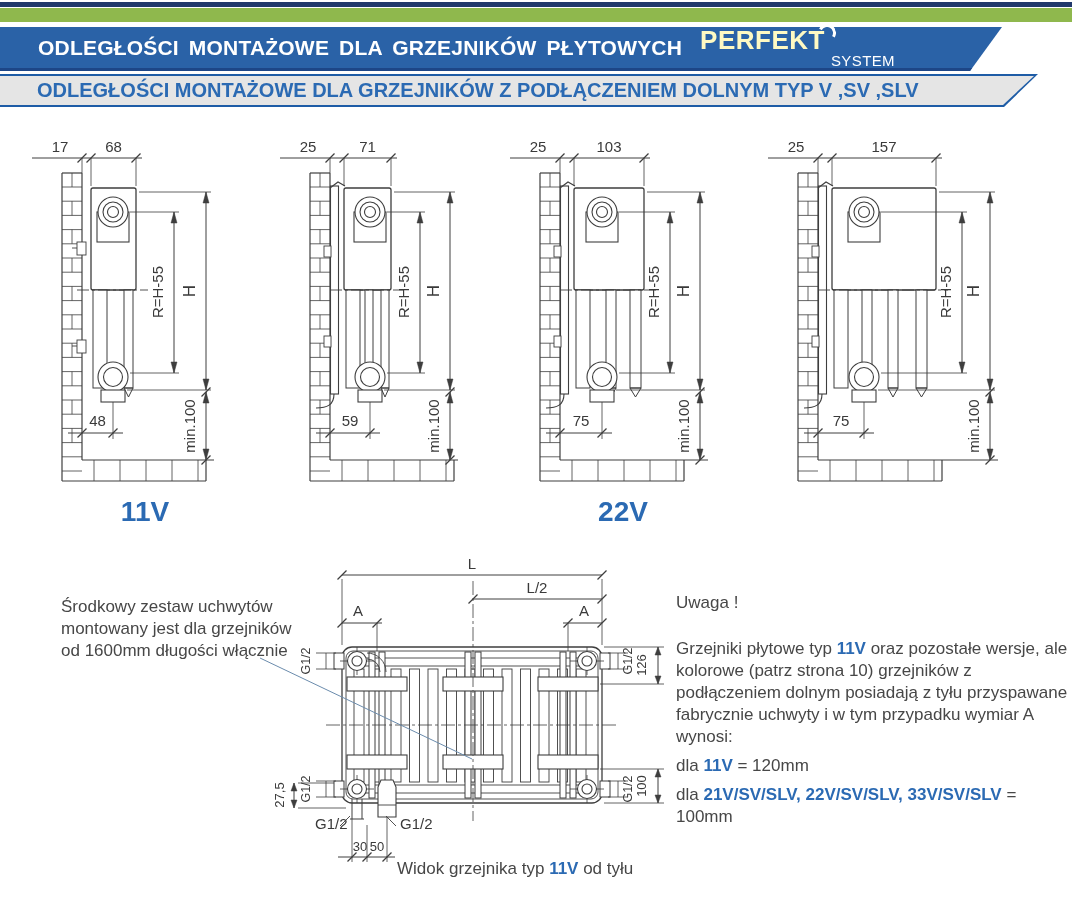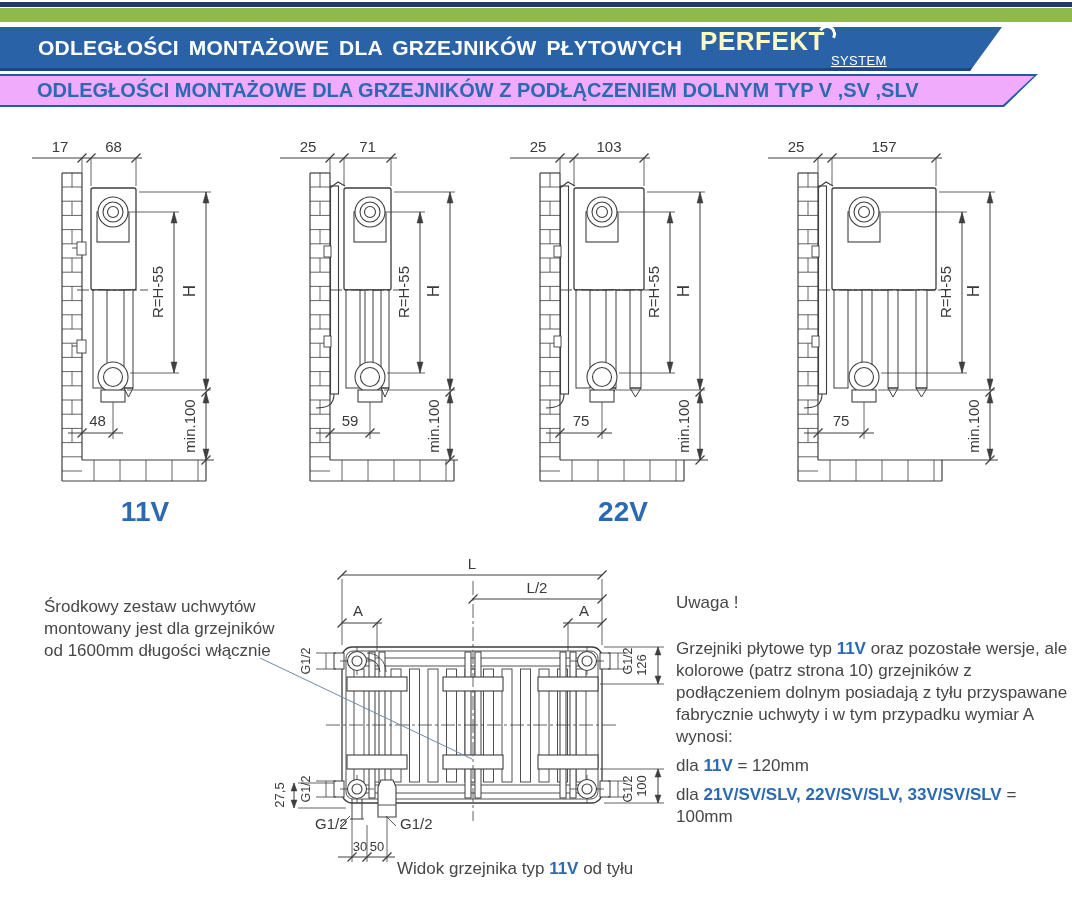--- a/index.html
+++ b/index.html
@@ -11,33 +11,33 @@
   .banner{position:absolute;left:0;top:27px;width:1010px;height:44px;background:#2a62a7;
           border-bottom:3px solid #1d4687;box-sizing:border-box;
           clip-path:polygon(0 0,1002px 0,970px 100%,0 100%);
           display:flex;align-items:center;padding-left:38px;}
   .banner-title{color:#fff;font-size:21px;font-weight:700;letter-spacing:.2px;word-spacing:4px;white-space:nowrap;}
   .logo{margin-left:18px;white-space:nowrap;display:inline-flex;align-items:flex-start;}
   .brand{color:#fef9c3;font-size:26px;font-weight:800;letter-spacing:.5px;line-height:26px;}
   .brand-arc{display:inline-block;width:12px;height:12px;border:3px solid #fff;border-radius:50%;
              border-left-color:transparent;border-bottom-color:transparent;transform:rotate(-15deg);
              margin:-3px 0 0 -7px;}
-  .brand-sub{color:#fff;font-size:13px;letter-spacing:.4px;margin-left:-5px;margin-top:25px;text-decoration:underline;}
+  .brand-sub{color:#fff;font-size:15px;letter-spacing:.4px;margin-left:-5px;margin-top:25px;}
   .subbanner-outer{position:absolute;left:0;top:74px;width:1040px;height:33px;background:#1e5ca6;
           clip-path:polygon(0 0,1038px 0,1004px 100%,0 100%);}
-  .subbanner-inner{position:absolute;left:0;top:2px;width:1036px;height:29px;background:#f0abfc;
+  .subbanner-inner{position:absolute;left:0;top:2px;width:1036px;height:29px;background:#e5e5e5;
           clip-path:polygon(0 0,1034px 0,1003px 100%,0 100%);
           display:flex;align-items:center;padding-left:37px;box-sizing:border-box;}
   .subtitle{color:var(--accent,#1e5ca6);font-size:20px;font-weight:600;white-space:nowrap;}
   
   .side-fig{position:absolute;top:130px;width:250px;margin:0;}
   .side-fig svg{display:block;}
   .type-label{text-align:center;font-size:28px;font-weight:600;color:var(--accent,#2c6cb4);margin-top:6px;}
   
-  .note-left{position:absolute;left:44px;top:596px;font-size:17px;line-height:22px;color:#474747;}
+  .note-left{position:absolute;left:61px;top:596px;font-size:17px;line-height:22px;color:#474747;}
   .rear-svg{position:absolute;left:250px;top:555px;}
   .rear-caption{position:absolute;left:397px;top:859px;font-size:17px;color:#474747;white-space:nowrap;}
   .note-right{position:absolute;left:676px;top:592px;width:400px;font-size:17px;line-height:22px;color:#474747;}
   .nr-title{margin-bottom:24px;}
   .nr-body{margin:0;}
   .nr-line{margin:7px 0 0 0;}
   .accent{color:var(--accent,#2b6ab3);font-weight:600;}
 </style>
 </head>
 <body>

